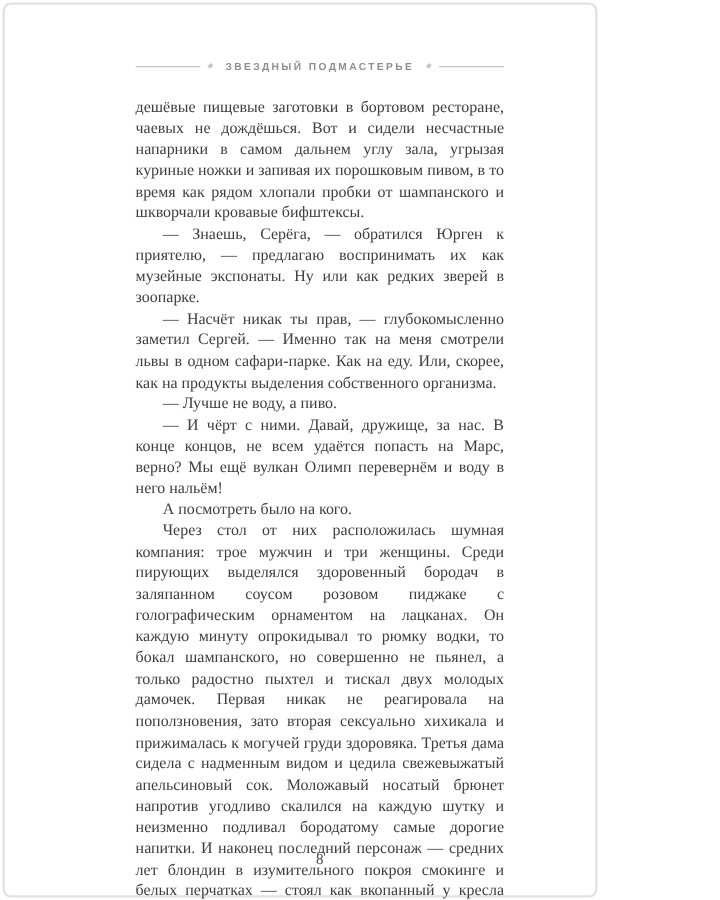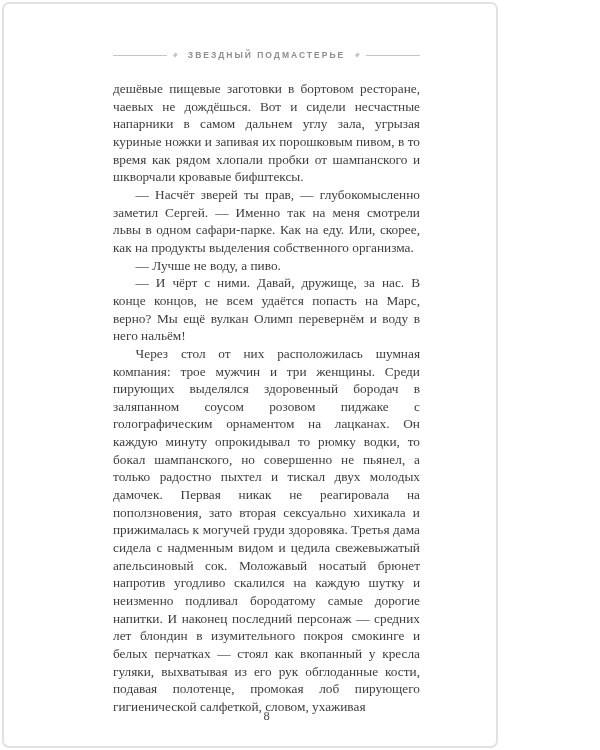--- a/index.html
+++ b/index.html
@@ -93,23 +93,25 @@
     <header class="running-head">
       <span class="rule"></span>
       <span class="diamond"></span>
       <span class="head-title">ЗВЕЗДНЫЙ ПОДМАСТЕРЬЕ</span>
       <span class="diamond"></span>
       <span class="rule"></span>
     </header>
 
     <main class="body-text">
         <p class="para">дешёвые пищевые заготовки в бортовом ресторане, чаевых не дождёшься. Вот и сидели несчастные напарники в самом дальнем углу зала, угрызая куриные ножки и запивая их порошковым пивом, в то время как рядом хлопали пробки от шампанского и шкворчали кровавые бифштексы.</p>
-        <p class="para indent">— Насчёт зверей ты прав, — глубокомысленно заметил Сергей. — Именно так на меня смотрели львы в одном сафари-парке. Как на еду. Или, скорее, как на продукты выделения собственного организма.</p>
+        <p class="para indent">— Знаешь, Серёга, — обратился Юрген к приятелю, — предлагаю воспринимать их как музейные экспонаты. Ну или как редких зверей в зоопарке.</p>
+        <p class="para indent">— Насчёт никак ты прав, — глубокомысленно заметил Сергей. — Именно так на меня смотрели львы в одном сафари-парке. Как на еду. Или, скорее, как на продукты выделения собственного организма.</p>
         <p class="para indent">— Лучше не воду, а пиво.</p>
         <p class="para indent">— И чёрт с ними. Давай, дружище, за нас. В конце концов, не всем удаётся попасть на Марс, верно? Мы ещё вулкан Олимп перевернём и воду в него нальём!</p>
+        <p class="para indent">А посмотреть было на кого.</p>
         <p class="para indent">Через стол от них расположилась шумная компания: трое мужчин и три женщины. Среди пирующих выделялся здоровенный бородач в заляпанном соусом розовом пиджаке с голографическим орнаментом на лацканах. Он каждую минуту опрокидывал то рюмку водки, то бокал шампанского, но совершенно не пьянел, а только радостно пыхтел и тискал двух молодых дамочек. Первая никак не реагировала на поползновения, зато вторая сексуально хихикала и прижималась к могучей груди здоровяка. Третья дама сидела с надменным видом и цедила свежевыжатый апельсиновый сок. Моложавый носатый брюнет напротив угодливо скалился на каждую шутку и неизменно подливал бородатому самые дорогие напитки. И наконец последний персонаж — средних лет блондин в изумительного покроя смокинге и белых перчатках — стоял как вкопанный у кресла гуляки, выхватывая из его рук обглоданные кости, подавая полотенце, промокая лоб пирующего гигиенической салфеткой, словом, ухаживая</p>
       </main>
   </div>
 
   <footer class="page-footer">
     <span>8</span>
   </footer>
 </div>
 
 </body></html>

